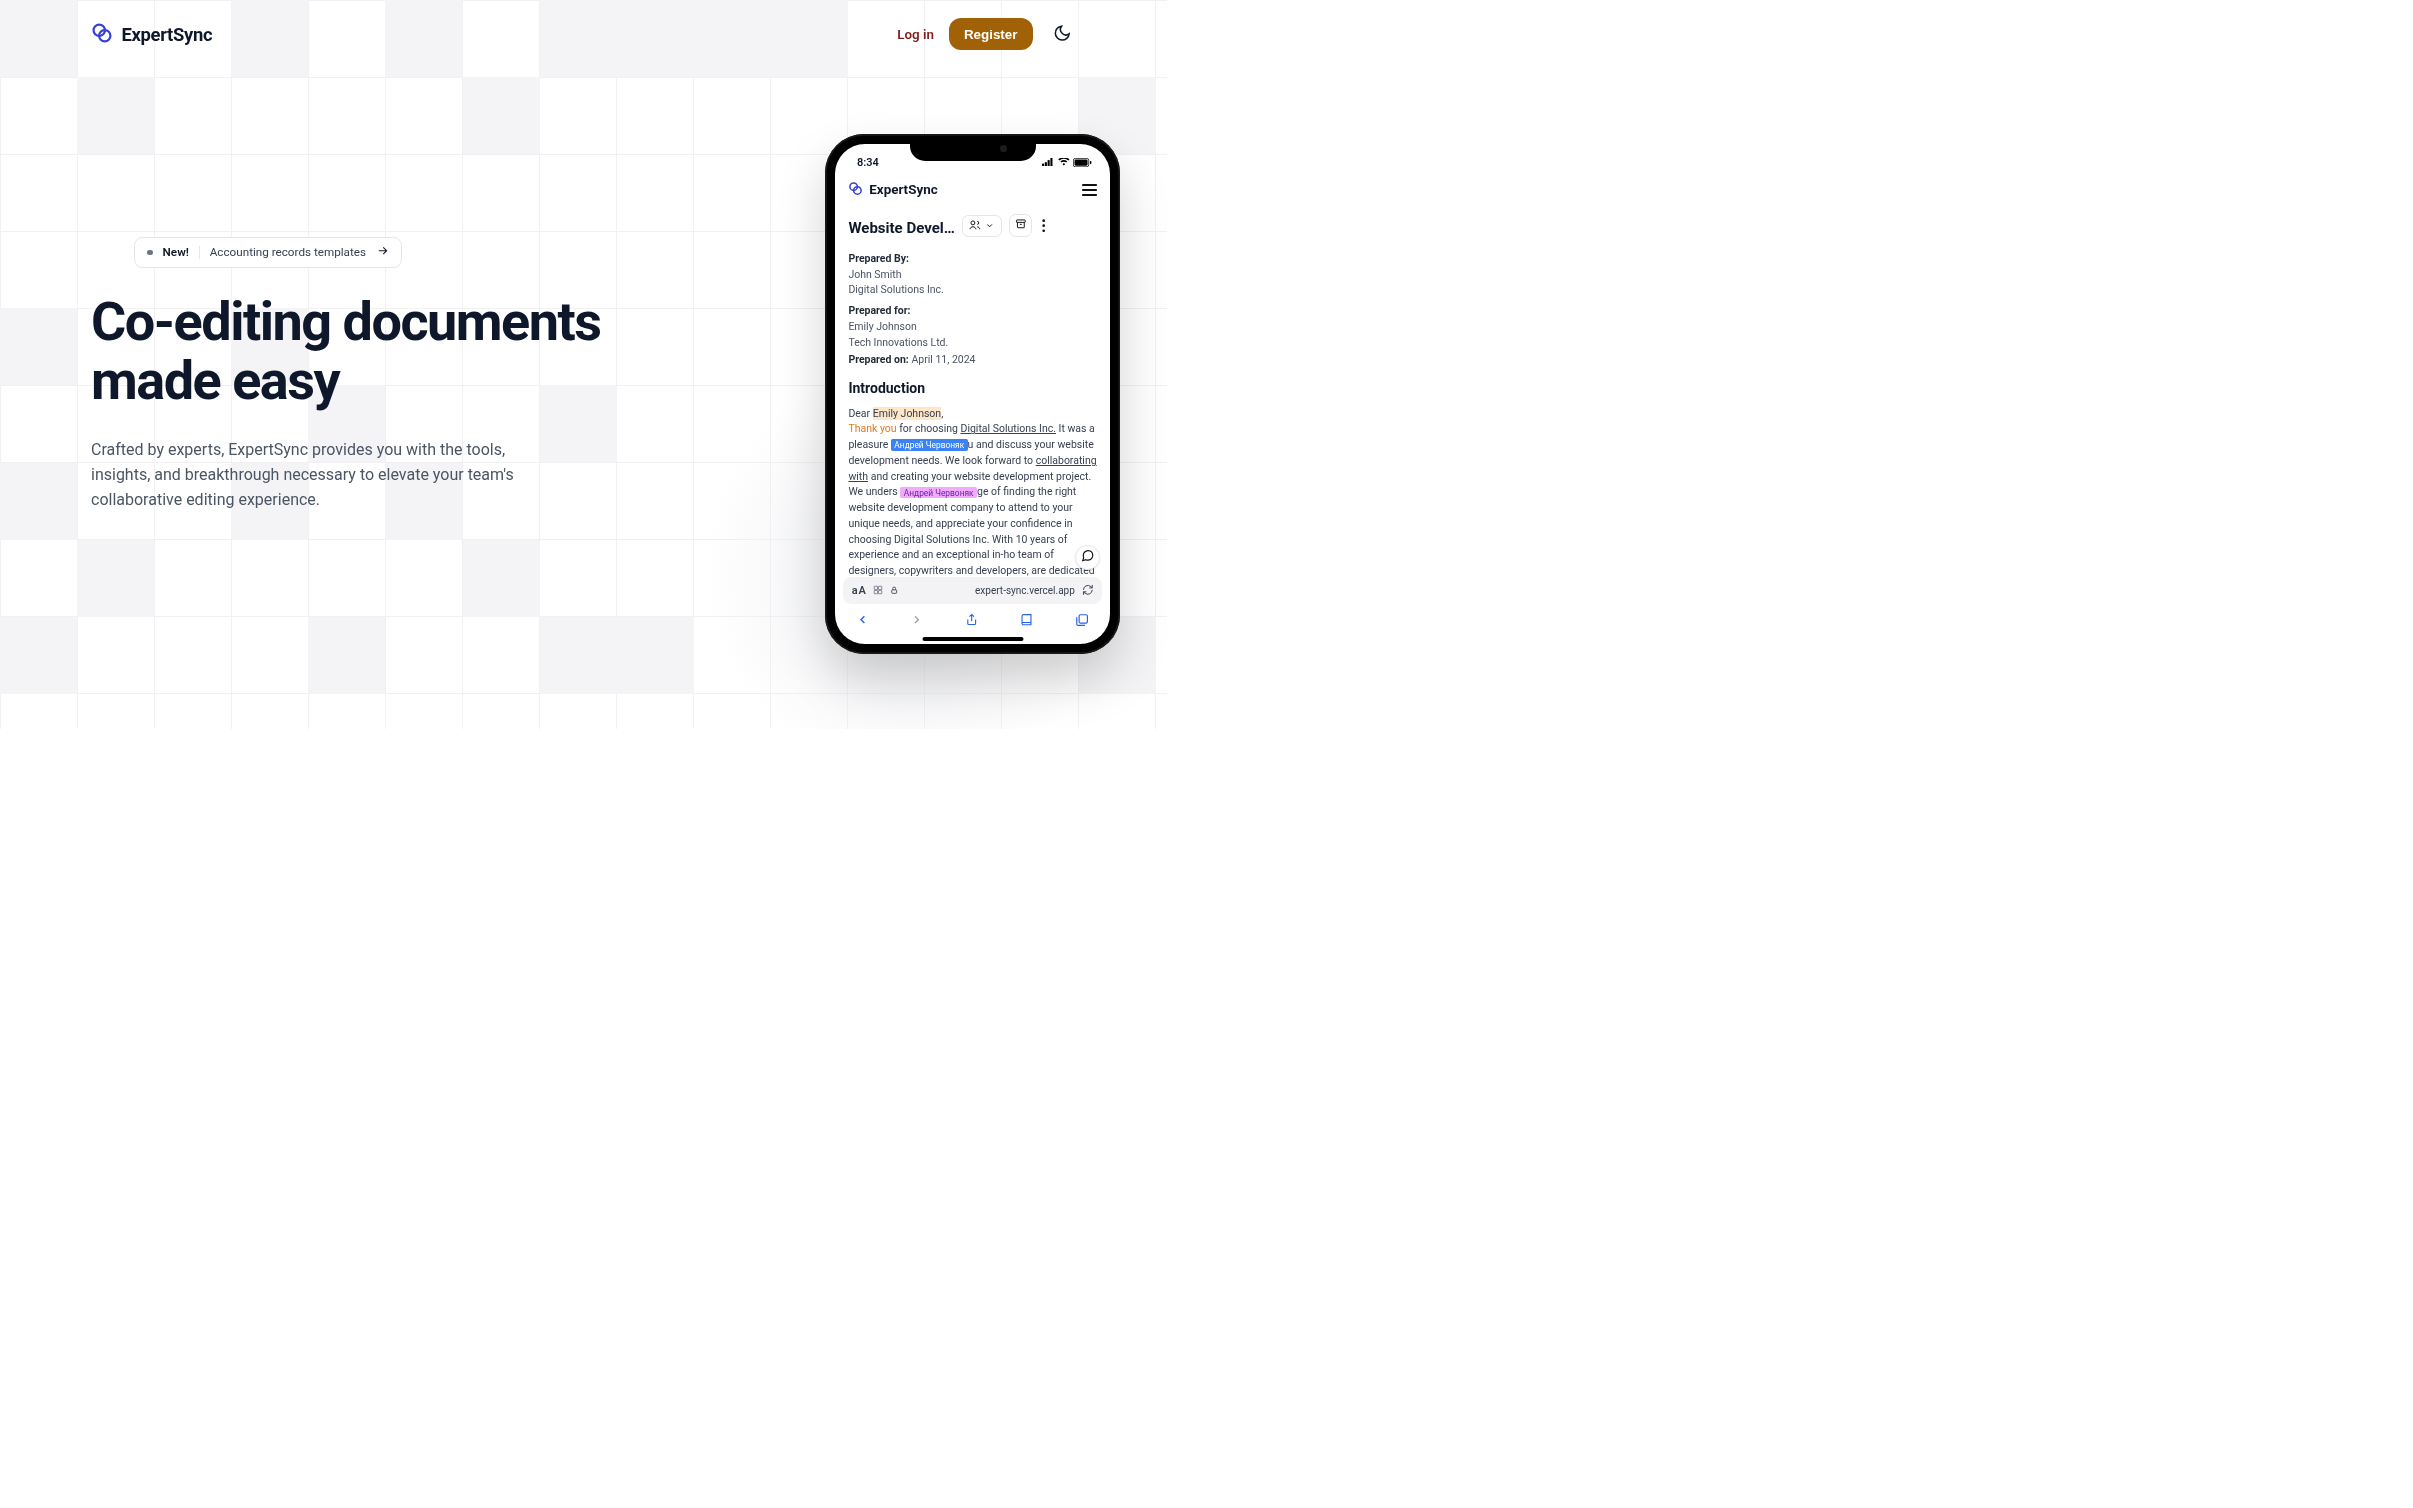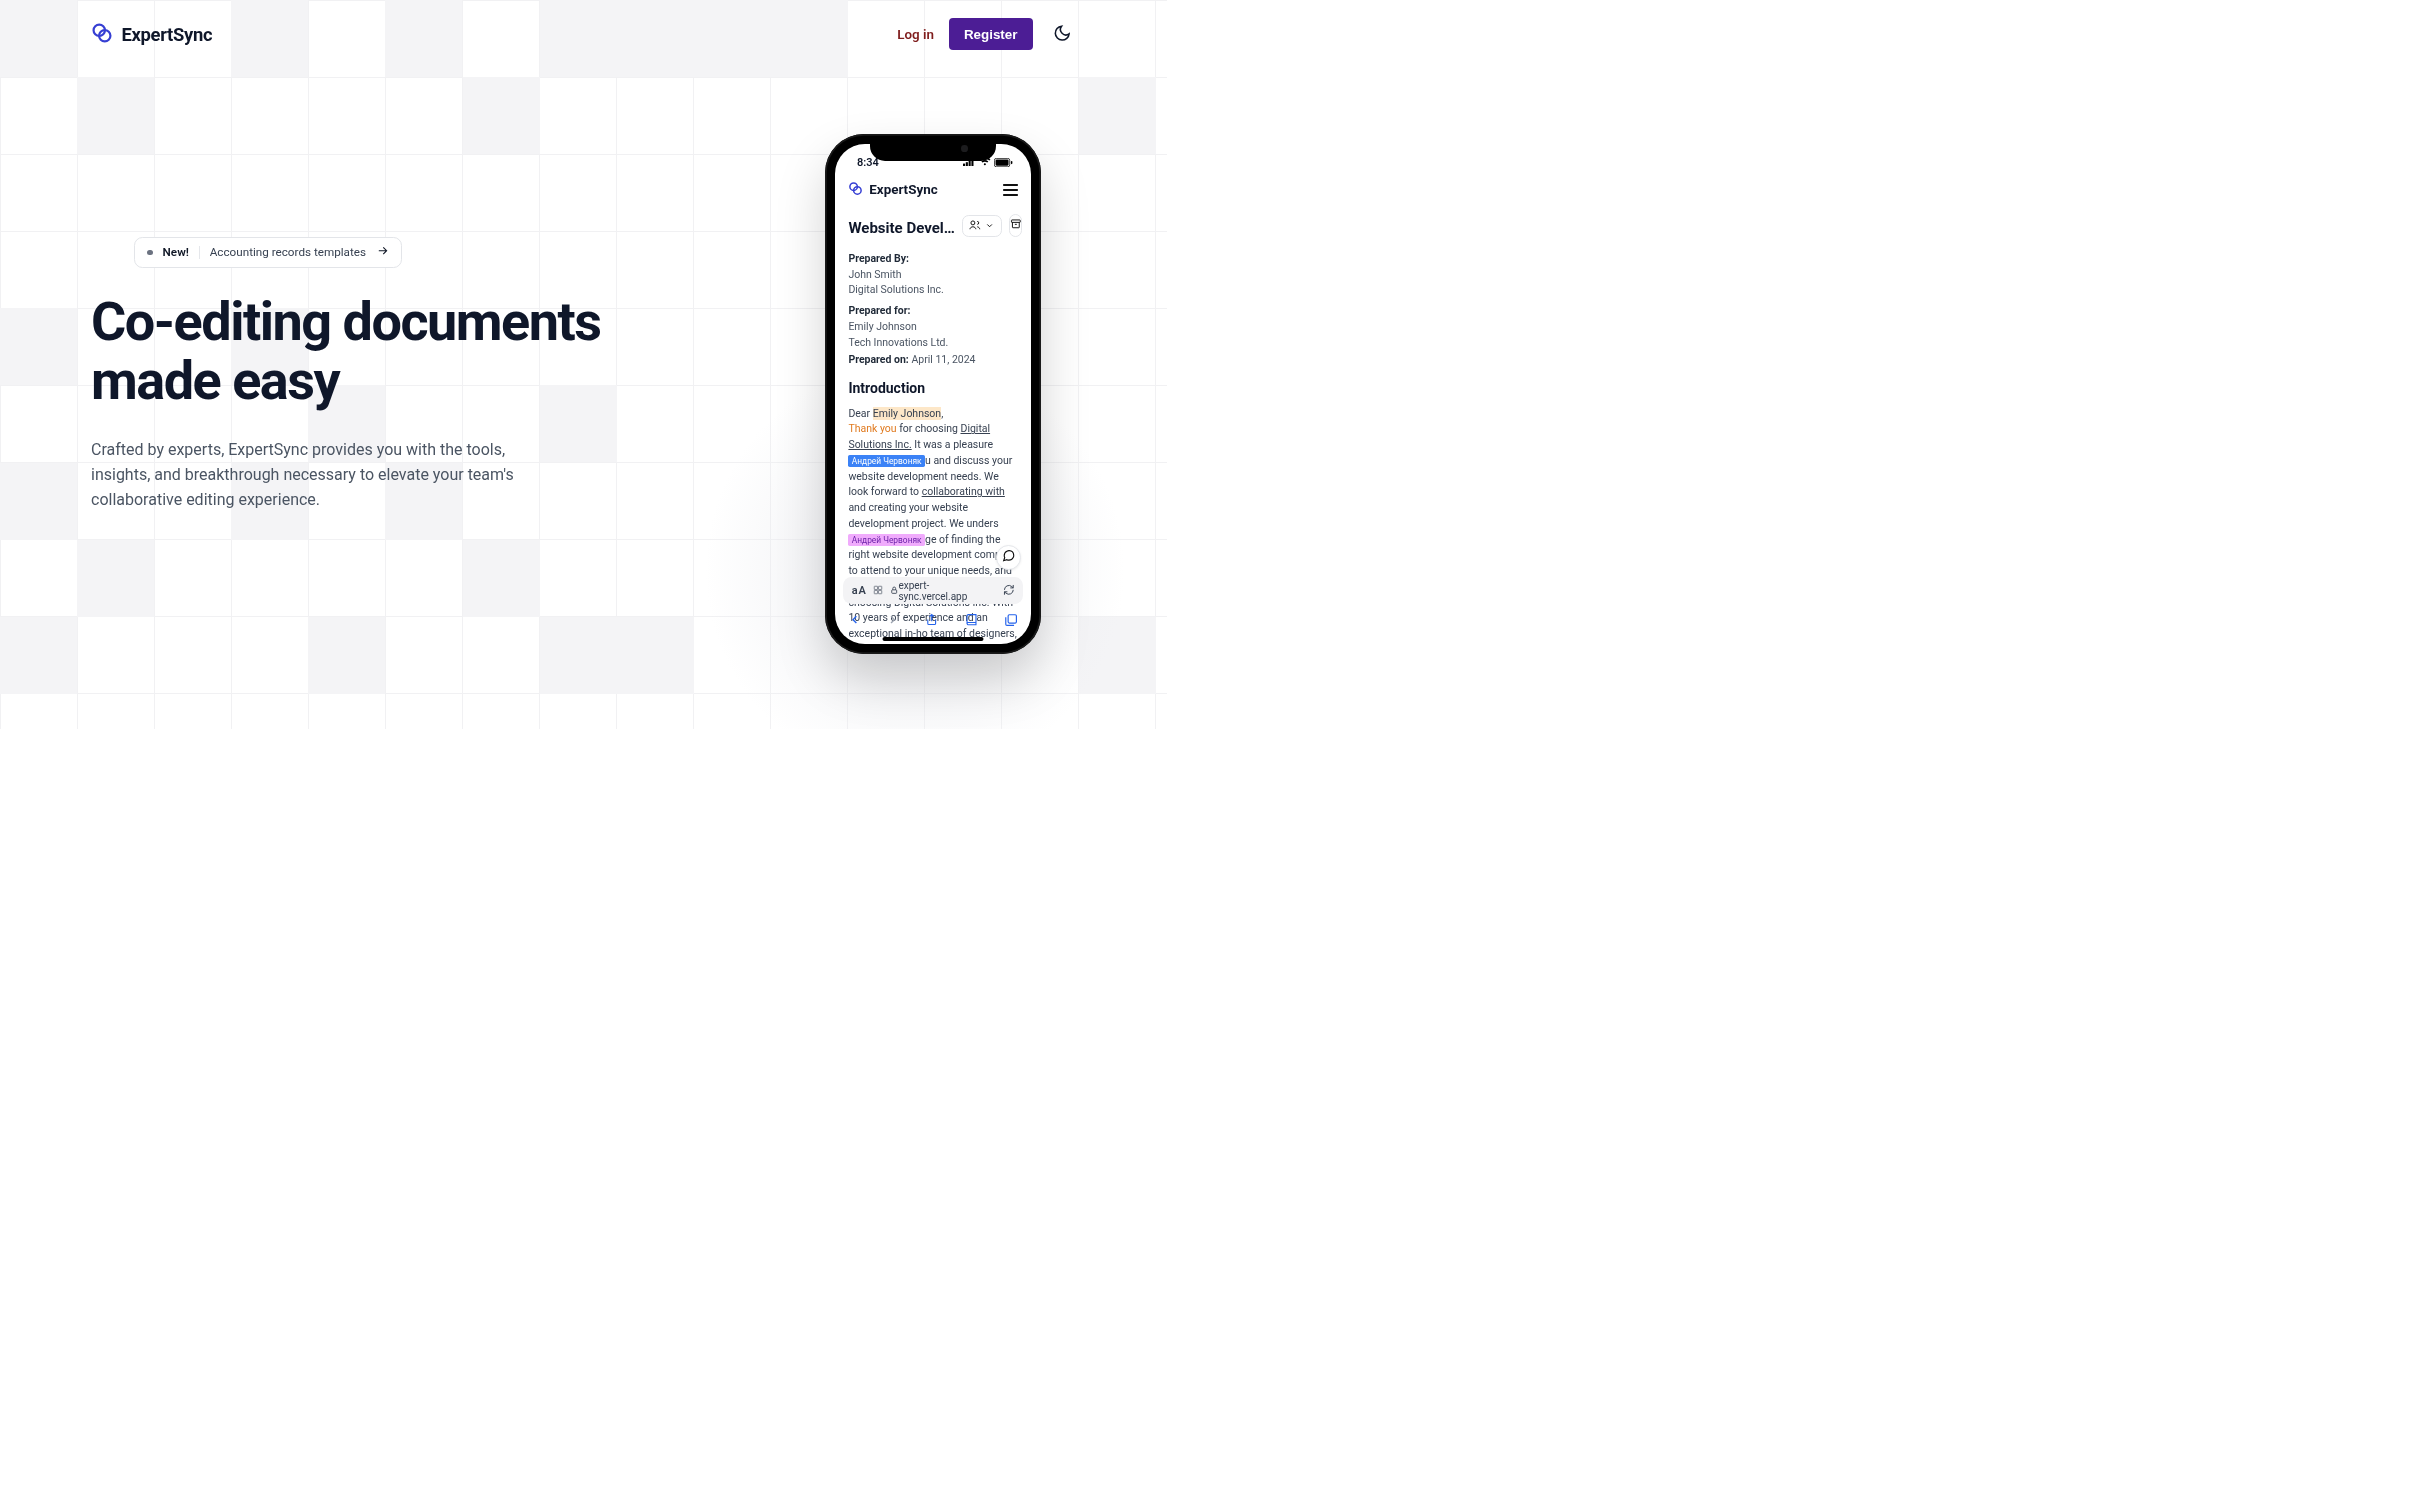--- a/index.html
+++ b/index.html
@@ -25,22 +25,22 @@
 .header {
   position:relative; z-index:2;
   display:flex; align-items:center; justify-content:space-between;
   padding:18.4px 91px;
 }
 .brand { display:flex; align-items:center; gap:8.4px; }
 .brand-name { font-size:18.4px; font-weight:700; color:#0f172a; letter-spacing:-0.3px; }
 .header-right { display:flex; align-items:center; gap:15px; }
 .login-link { font-size:13.4px; font-weight:600; color:#7f1d1d; cursor:pointer; }
 .register-btn {
-  background:#4c1d95; color:#fff; font-size:13.4px; font-weight:600;
-  padding:8.4px 15px; border-radius:4px; cursor:pointer; border:none;
+  background:#a16207; color:#fff; font-size:13.4px; font-weight:600;
+  padding:8.4px 15px; border-radius:12px; cursor:pointer; border:none;
 }
 .theme-btn {
   width:28.5px; height:28.5px; display:flex; align-items:center; justify-content:center;
   cursor:pointer; color:#0f172a;
 }
 .hero {
   position:relative; z-index:2;
   padding:168px 0 0 91px;
   max-width:637px;
 }
@@ -58,21 +58,21 @@
   font-size:54px; font-weight:700; letter-spacing:-1.5px; line-height:1.08;
   margin-top:25px; color:#0f172a;
 }
 .sub {
   margin-top:28.5px; font-size:16px; line-height:1.55; color:#4b5563; max-width:469px;
 }
 .phone-wrap {
   position:absolute; right:91px; top:134px; width:251px; height:520px; z-index:3;
 }
 .phone {
-  width:216px; height:520px; border-radius:39px; background:#000;
+  width:295px; height:520px; border-radius:39px; background:#000;
   padding:10px; box-shadow:0 25px 50px rgba(0,0,0,.18), inset 0 0 0 1.7px #1a1a1a;
   position:relative;
 }
 .notch {
   position:absolute; top:1.7px; left:50%; transform:translateX(-50%);
   width:126px; height:25px; background:#000; border-radius:0 0 15px 15px; z-index:5;
 }
 .notch:after {
   content:""; position:absolute; right:28.5px; top:9.2px; width:6.7px; height:6.7px;
   background:#1c1c1e; border-radius:50%;

